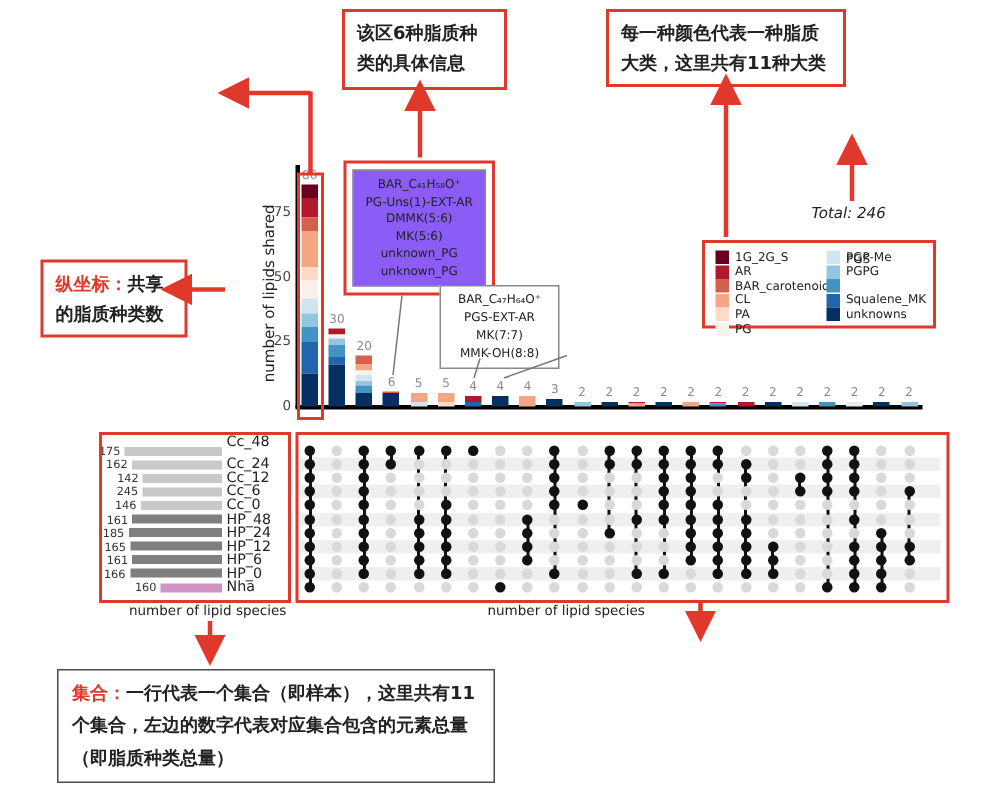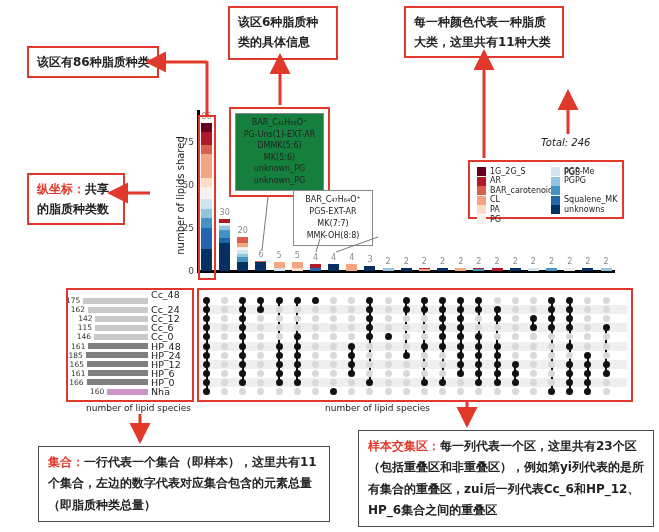--- a/index.html
+++ b/index.html
@@ -4,21 +4,21 @@
 <style>
   html,body{margin:0;padding:0;background:#fff;}
   #page{position:relative;width:659px;height:532px;background:#fff;overflow:hidden;
         font-family:"DejaVu Sans","Liberation Sans",sans-serif;}
   .ann{position:absolute;background:#fff;border:2.5px solid #e0392b;color:#222;
        font-size:12px;font-weight:600;line-height:1.7;padding:4px 8px;z-index:6;}
   .plainbox{position:absolute;background:#fff;border:1.5px solid #4a4a4a;color:#222;
        font-size:12px;font-weight:600;line-height:1.78;padding:5px 9px;z-index:6;}
   .red{color:#e0392b;}
   .callout-outer{position:absolute;border:2.5px solid #e0392b;background:#fff;padding:4px;z-index:6;}
-  .callout-inner{border:1px solid #888;background:#15803d;padding:3px 5px;text-align:center;
+  .callout-inner{border:1px solid #888;background:#8b5cf6;padding:3px 5px;text-align:center;
        font-size:8px;line-height:1.45;color:#222;}
   .graybox{position:absolute;border:1px solid #888;background:#fff;padding:3px 6px;text-align:center;
        font-size:8px;line-height:1.5;color:#222;z-index:6;}
   .axis{position:absolute;background:#000;z-index:2;}
   .redframe{position:absolute;border:2.5px solid #e0392b;background:transparent;z-index:5;}
   .ytick{position:absolute;width:22px;text-align:right;font-size:9px;color:#444;z-index:2;}
   .ylab{position:absolute;transform:rotate(-90deg);transform-origin:center;
         font-size:10px;color:#222;white-space:nowrap;z-index:2;}
   .xlab{position:absolute;font-size:9px;color:#222;white-space:nowrap;z-index:2;}
   .barlabel{position:absolute;font-size:8px;color:#8a8a8a;text-align:center;width:18px;z-index:3;}
@@ -33,23 +33,20 @@
   .lgswatch{position:absolute;width:9px;height:9px;z-index:6;}
   .lglab{position:absolute;font-size:8px;color:#222;white-space:nowrap;z-index:6;}
   .small{position:absolute;font-size:10px;color:#222;z-index:4;font-style:italic;}
   svg.overlay{position:absolute;left:0;top:0;z-index:7;pointer-events:none;}
 </style>
 </head>
 <body>
 
 <div id="page">
 
-  <div class="ann" style="left:27px;top:46px;width:112px;height:20px;white-space:nowrap;">
-    <span>该区有86种脂质种类</span>
-  </div>
 
   <div class="ann" style="left:228px;top:6px;width:90px;height:42px;">
     <span>该区6种脂质种类的具体信息</span>
   </div>
 
   <div class="ann" style="left:404px;top:6px;width:140px;height:40px;">
     <span>每一种颜色代表一种脂质大类，这里共有11种大类</span>
   </div>
 
   <div class="small" style="left:541px;top:137px;">Total: 246</div>
@@ -243,21 +240,21 @@
   <div id="sets">
       <div class="setnum" style="left: 56.25px; top: 296px;">175</div>
       <div class="setbar" style="left: 83.25px; top: 297.5px; width: 64.75px; background: rgb(201, 201, 201);"></div>
       <div class="setlab" style="left: 151px; top: 289px;">Cc_48</div>
       <div class="setnum" style="left: 61.06px; top: 305.1px;">162</div>
       <div class="setbar" style="left: 88.06px; top: 306.6px; width: 59.94px; background: rgb(201, 201, 201);"></div>
       <div class="setlab" style="left: 151px; top: 304.1px;">Cc_24</div>
       <div class="setnum" style="left: 68.46px; top: 314.2px;">142</div>
       <div class="setbar" style="left: 95.46px; top: 315.7px; width: 52.54px; background: rgb(201, 201, 201);"></div>
       <div class="setlab" style="left: 151px; top: 313.2px;">Cc_12</div>
-      <div class="setnum" style="left: 68.09px; top: 323.3px;">115</div>
+      <div class="setnum" style="left: 68.09px; top: 323.3px;">245</div>
       <div class="setbar" style="left: 95.09px; top: 324.8px; width: 52.91px; background: rgb(201, 201, 201);"></div>
       <div class="setlab" style="left: 151px; top: 322.3px;">Cc_6</div>
       <div class="setnum" style="left: 66.98px; top: 332.4px;">146</div>
       <div class="setbar" style="left: 93.98px; top: 333.9px; width: 54.02px; background: rgb(201, 201, 201);"></div>
       <div class="setlab" style="left: 151px; top: 331.4px;">Cc_0</div>
       <div class="setnum" style="left: 61.43px; top: 341.5px;">161</div>
       <div class="setbar" style="left: 88.43px; top: 343px; width: 59.57px; background: rgb(127, 127, 127);"></div>
       <div class="setlab" style="left: 151px; top: 340.5px;">HP_48</div>
       <div class="setnum" style="left: 58.84px; top: 350.6px;">185</div>
       <div class="setbar" style="left: 85.84px; top: 352.1px; width: 62.16px; background: rgb(127, 127, 127);"></div>
@@ -555,23 +552,20 @@
       <div class="dot" style="left: 602.52px; top: 388px; background: rgb(217, 217, 217);"></div>
     </div>
 
   <div class="xlab" style="left:86px;top:403px;">number of lipid species</div>
   <div class="xlab" style="left:325px;top:403px;">number of lipid species</div>
 
   <div class="plainbox" style="left:38px;top:446px;width:272px;">
     <span class="red">集合：</span><span>一行代表一个集合（即样本），这里共有11个集合，左边的数字代表对应集合包含的元素总量（即脂质种类总量）</span>
   </div>
 
-  <div class="plainbox" style="left:358px;top:430px;width:276px;">
-    <span class="red">样本交集区：</span><span>每一列代表一个区，这里共有23个区（包括重叠区和非重叠区），例如第yi列代表的是所有集合的重叠区，zui后一列代表Cc_6和HP_12、HP_6集合之间的重叠区</span>
-  </div>
 
   <svg class="overlay" width="659" height="532">
     <defs>
       <marker id="ah" markerWidth="9" markerHeight="9" refX="6" refY="3.5" orient="auto">
         <path d="M0,0 L7,3.5 L0,7 Z" fill="#e0392b"></path>
       </marker>
     </defs>
     <line x1="207" y1="62" x2="148" y2="62" stroke="#e0392b" stroke-width="3" marker-end="url(#ah)"></line>
     <line x1="207" y1="61" x2="207" y2="116" stroke="#e0392b" stroke-width="3"></line>
     <line x1="280" y1="105" x2="280" y2="56" stroke="#e0392b" stroke-width="3" marker-end="url(#ah)"></line>

